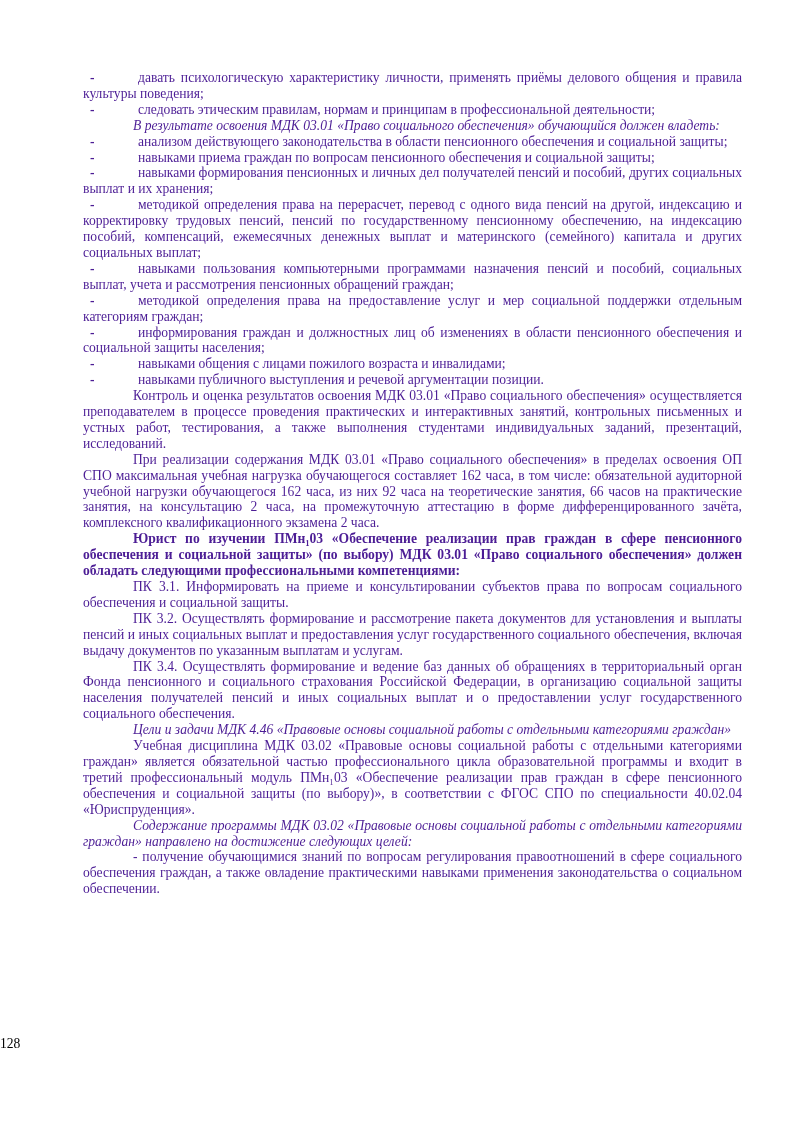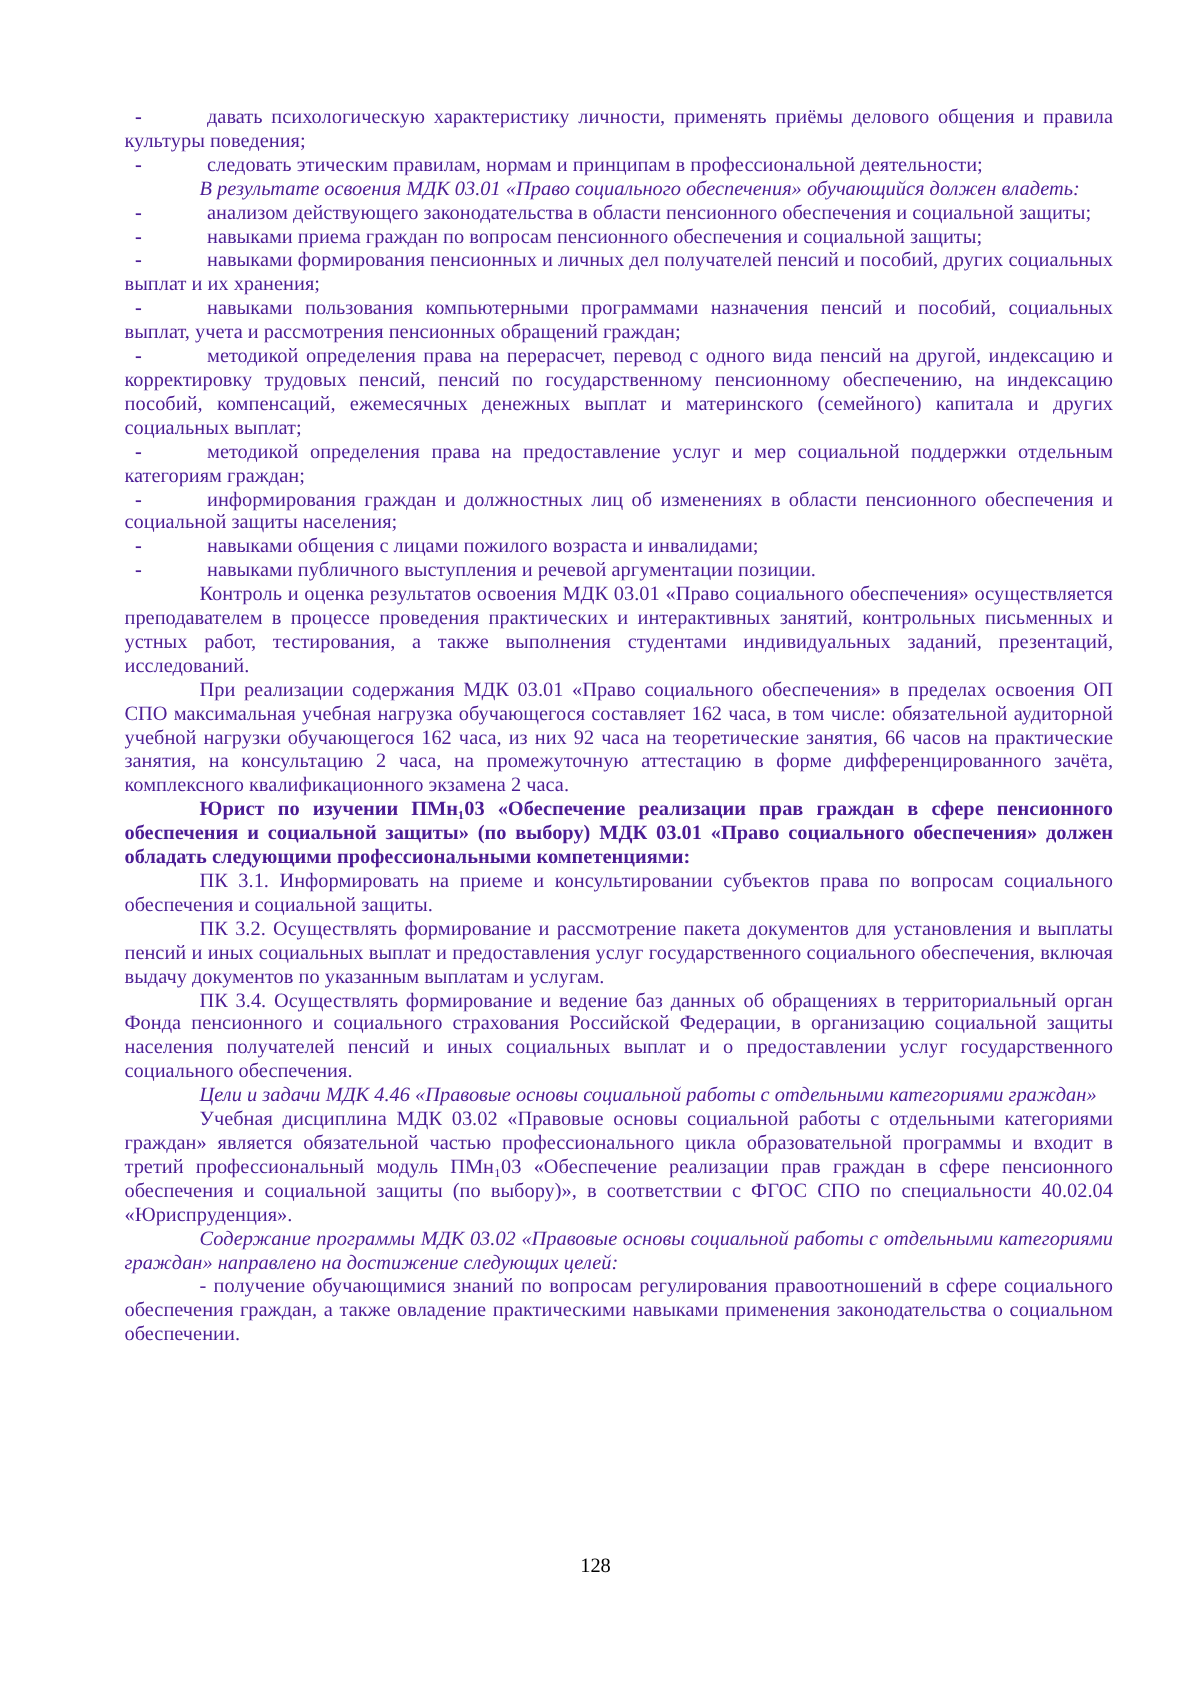--- a/index.html
+++ b/index.html
@@ -37,21 +37,20 @@
   }
   
   p.indent { text-indent: 50px; }
   .bi  { font-weight: normal; font-style: italic; }
   .b   { font-weight: bold; }
   .red { color: #ff0000; }
   .footer {
     position: absolute;
     left: 0; top: 1036px;
     width: 100%;
-    text-align: center;
     font-size: 13.6px;
     line-height: 15.9px;
   }
 </style>
 </head>
 <body>
 
 <div class="page">
   <div class="content">
 
@@ -61,23 +60,23 @@
 
     <p class="indent bi">В результате освоения МДК 03.01 «Право социального обеспечения» обучающийся должен владеть:</p>
 
     <p class="li"><span class="marker">-</span><span>анализом действующего законодательства в области пенсионного обеспечения и социальной защиты;</span></p>
 
     <p class="li"><span class="marker">-</span><span>навыками приема граждан по вопросам пенсионного обеспечения и социальной защиты;</span></p>
 
 
     <p class="li"><span class="marker">-</span><span>навыками формирования пенсионных и личных дел получателей пенсий и пособий, других социальных выплат и их хранения;</span></p>
 
+    <p class="li"><span class="marker">-</span><span>методикой определения права на перерасчет, перевод с одного вида пенсий на другой, индексацию и корректировку трудовых пенсий, пенсий по государственному пенсионному обеспечению, на индексацию пособий, компенсаций, ежемесячных денежных выплат и материнского (семейного) капитала и других социальных выплат;</span></p>
+
     <p class="li"><span class="marker">-</span><span>навыками пользования компьютерными программами назначения пенсий и пособий, социальных выплат, учета и рассмотрения пенсионных обращений граждан;</span></p>
-
-    <p class="li"><span class="marker">-</span><span>методикой определения права на перерасчет, перевод с одного вида пенсий на другой, индексацию и корректировку трудовых пенсий, пенсий по государственному пенсионному обеспечению, на индексацию пособий, компенсаций, ежемесячных денежных выплат и материнского (семейного) капитала и других социальных выплат;</span></p>
 
     <p class="li"><span class="marker">-</span><span>методикой определения права на предоставление услуг и мер социальной поддержки отдельным категориям граждан;</span></p>
 
     <p class="li"><span class="marker">-</span><span>информирования граждан и должностных лиц об изменениях в области пенсионного обеспечения и социальной защиты населения;</span></p>
 
     <p class="li"><span class="marker">-</span><span>навыками общения с лицами пожилого возраста и инвалидами;</span></p>
 
     <p class="li"><span class="marker">-</span><span>навыками публичного выступления и речевой аргументации позиции.</span></p>
 
     <p class="indent">Контроль и оценка результатов освоения МДК 03.01 «Право социального обеспечения» осуществляется преподавателем в процессе проведения практических и интерактивных занятий, контрольных письменных и устных работ, тестирования, а также выполнения студентами индивидуальных заданий, презентаций, исследований.</p>

